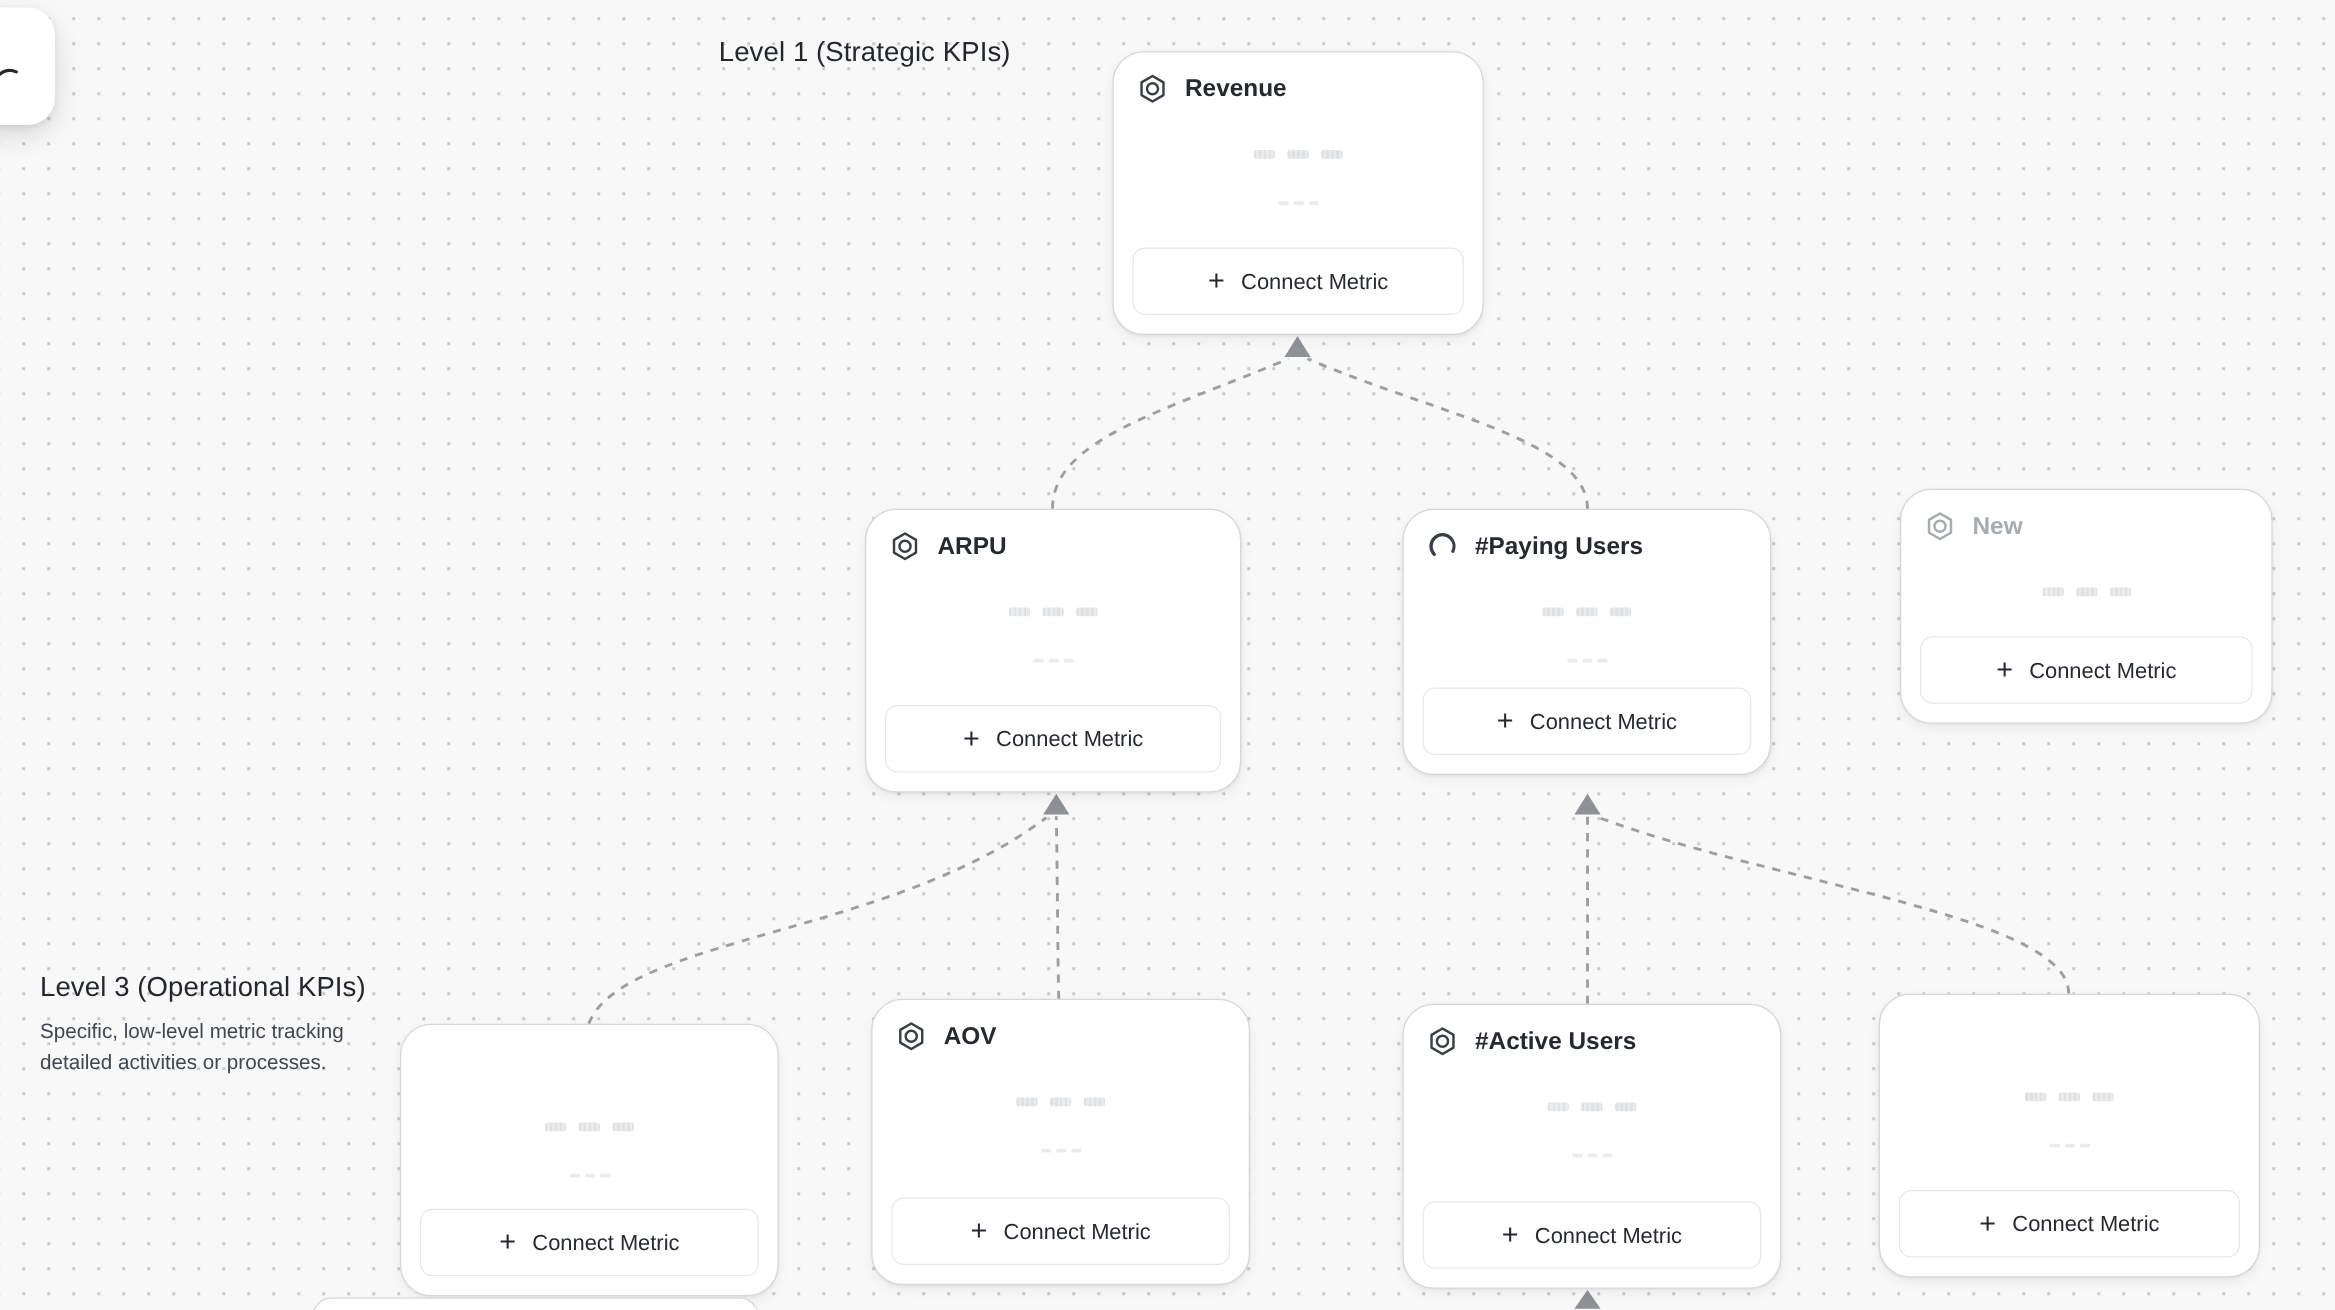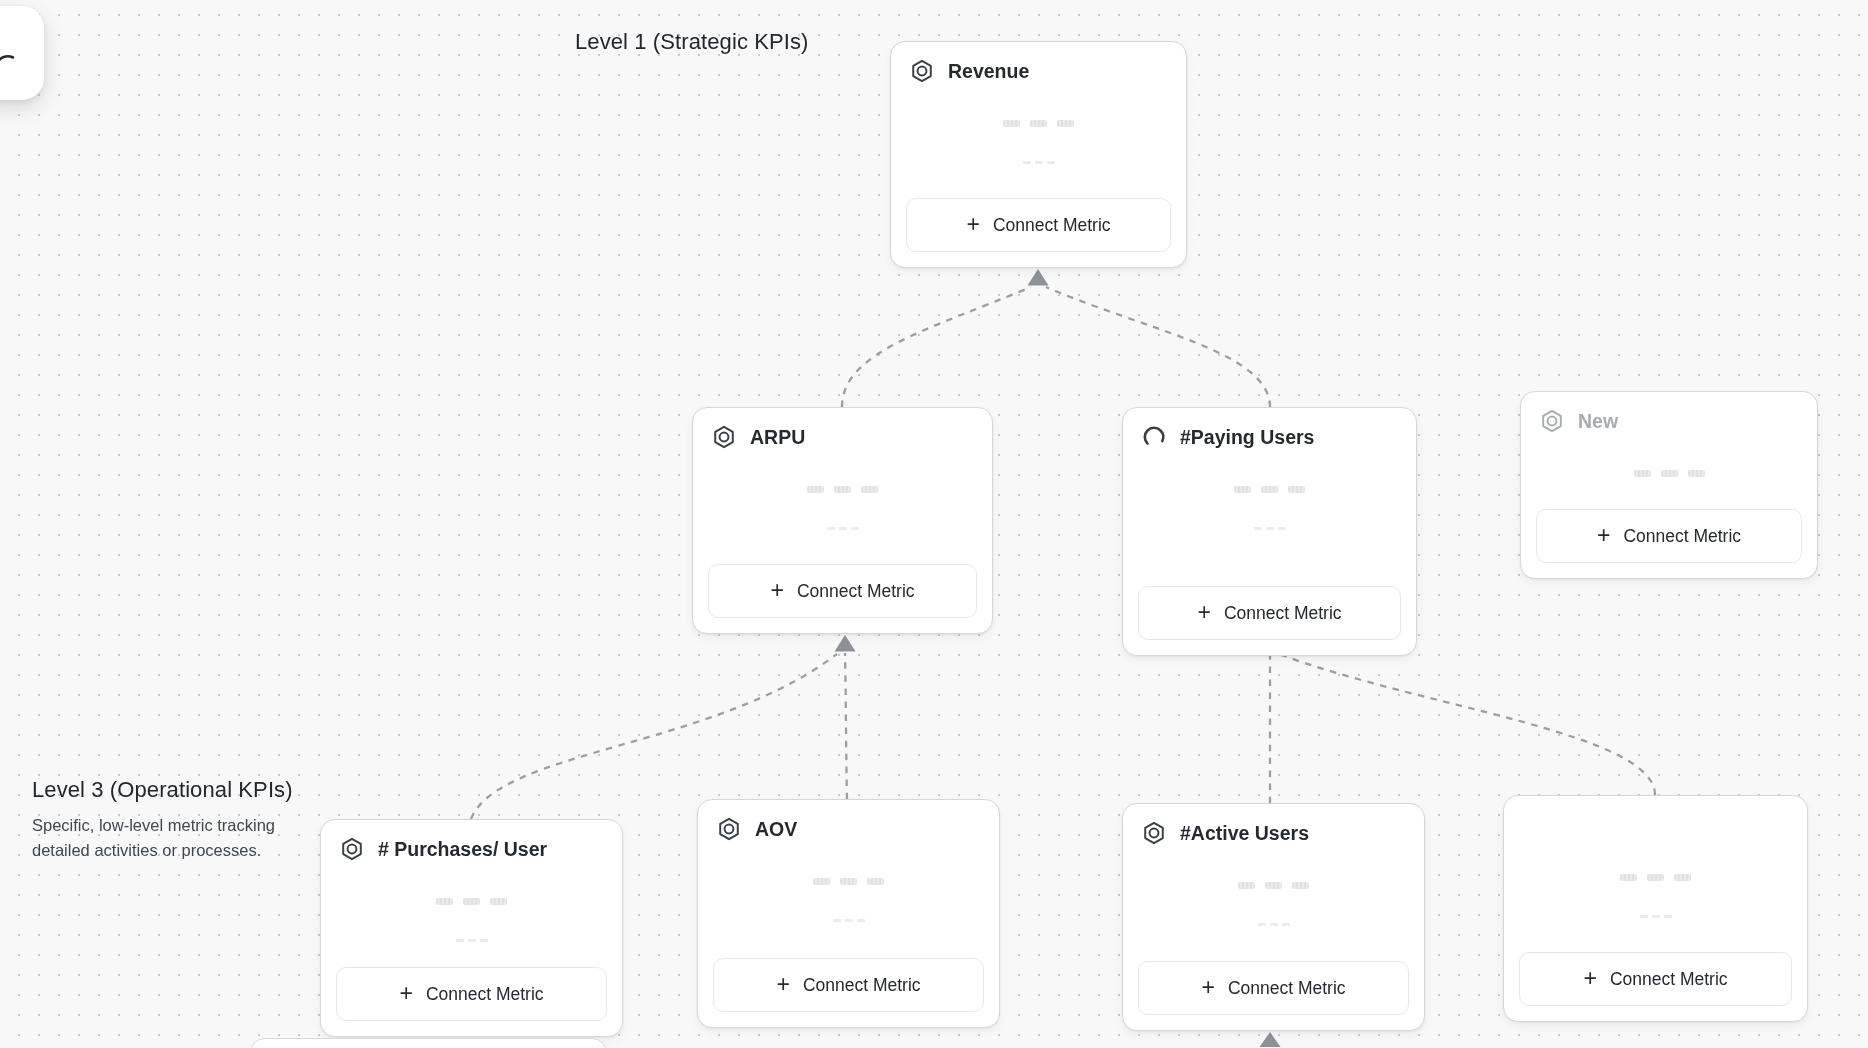--- a/index.html
+++ b/index.html
@@ -15,21 +15,21 @@
   .arrowhead{fill:#8e9195;stroke:none;}
 
   .level-label{position:absolute;}
   .level-title{margin:0;font-size:22px;font-weight:400;color:#23272c;letter-spacing:.1px;}
   .level-desc{margin:10px 0 0 0;font-size:16.5px;line-height:25px;color:#40474e;white-space:pre-line;}
   .level-1{left:575px;top:29px;}
   .level-2{left:381px;top:379px;}
   .level-3{left:32px;top:777px;}
 
   .card{
-    position:absolute;background:#fff;border:1px solid #d5d7d9;border-radius:15px;
+    position:absolute;background:#fff;border:1px solid #d5d7d9;border-radius:25px;
     box-shadow:0 1px 2px rgba(16,24,40,.05),0 4px 10px rgba(16,24,40,.05);
     box-sizing:border-box;
   }
   .card-header{position:absolute;left:0;top:0;right:0;display:flex;align-items:center;gap:13px;padding:16px 18px;}
   .icon{width:26px;height:26px;flex:0 0 auto;color:#3a3f45;}
   .icon svg{width:100%;height:100%;display:block;}
   .card-title{font-size:19.5px;font-weight:700;color:#26292e;white-space:nowrap;}
   .card.muted .card-title,.card.muted .icon{color:#a7acb1;}
 
   .skeleton-row{position:absolute;left:0;right:0;display:flex;justify-content:center;}
@@ -138,21 +138,21 @@
           <i></i>
           <i></i>
           <i></i>
         </div>
       <button class="connect-btn">
         <span class="plus">+</span>
         <span class="btn-label">Connect Metric</span>
       </button>
     </div>
 
-    <div class="card" style="left: 1122px; top: 407px; width: 295px; height: 249px;">
+    <div class="card" style="left: 1122px; top: 407px; width: 295px; height: 213px;">
       <div class="card-header">
 
         <span class="icon spinner">
           <svg viewBox="0 0 24 24">
             <circle cx="12" cy="12" r="8.5" fill="none" stroke="currentColor" stroke-width="2.4" stroke-linecap="round" stroke-dasharray="37 16.4" transform="rotate(135 12 12)"></circle>
           </svg>
         </span>
         <span class="card-title">#Paying Users</span>
       </div>
       <div class="skeleton-row row1">
@@ -192,30 +192,20 @@
           <i></i>
           <i></i>
         </div>
       <button class="connect-btn">
         <span class="plus">+</span>
         <span class="btn-label">Connect Metric</span>
       </button>
     </div>
 
     <div class="card" style="left: 320px; top: 819px; width: 303px; height: 218px;">
-      <div class="card-header">
-        <span class="icon hexagon">
-          <svg viewBox="0 0 24 24">
-            <path d="M12 2.6 L20.1 7.3 V16.7 L12 21.4 L3.9 16.7 V7.3 Z" fill="none" stroke="currentColor" stroke-width="1.8" stroke-linejoin="round"></path>
-            <circle cx="12" cy="12" r="4.1" fill="none" stroke="currentColor" stroke-width="1.8"></circle>
-          </svg>
-        </span>
-
-        <span class="card-title"># Purchases/ User</span>
-      </div>
       <div class="skeleton-row row1">
           <i></i>
           <i></i>
           <i></i>
         </div>
       <div class="skeleton-row row2">
           <i></i>
           <i></i>
           <i></i>
         </div>

